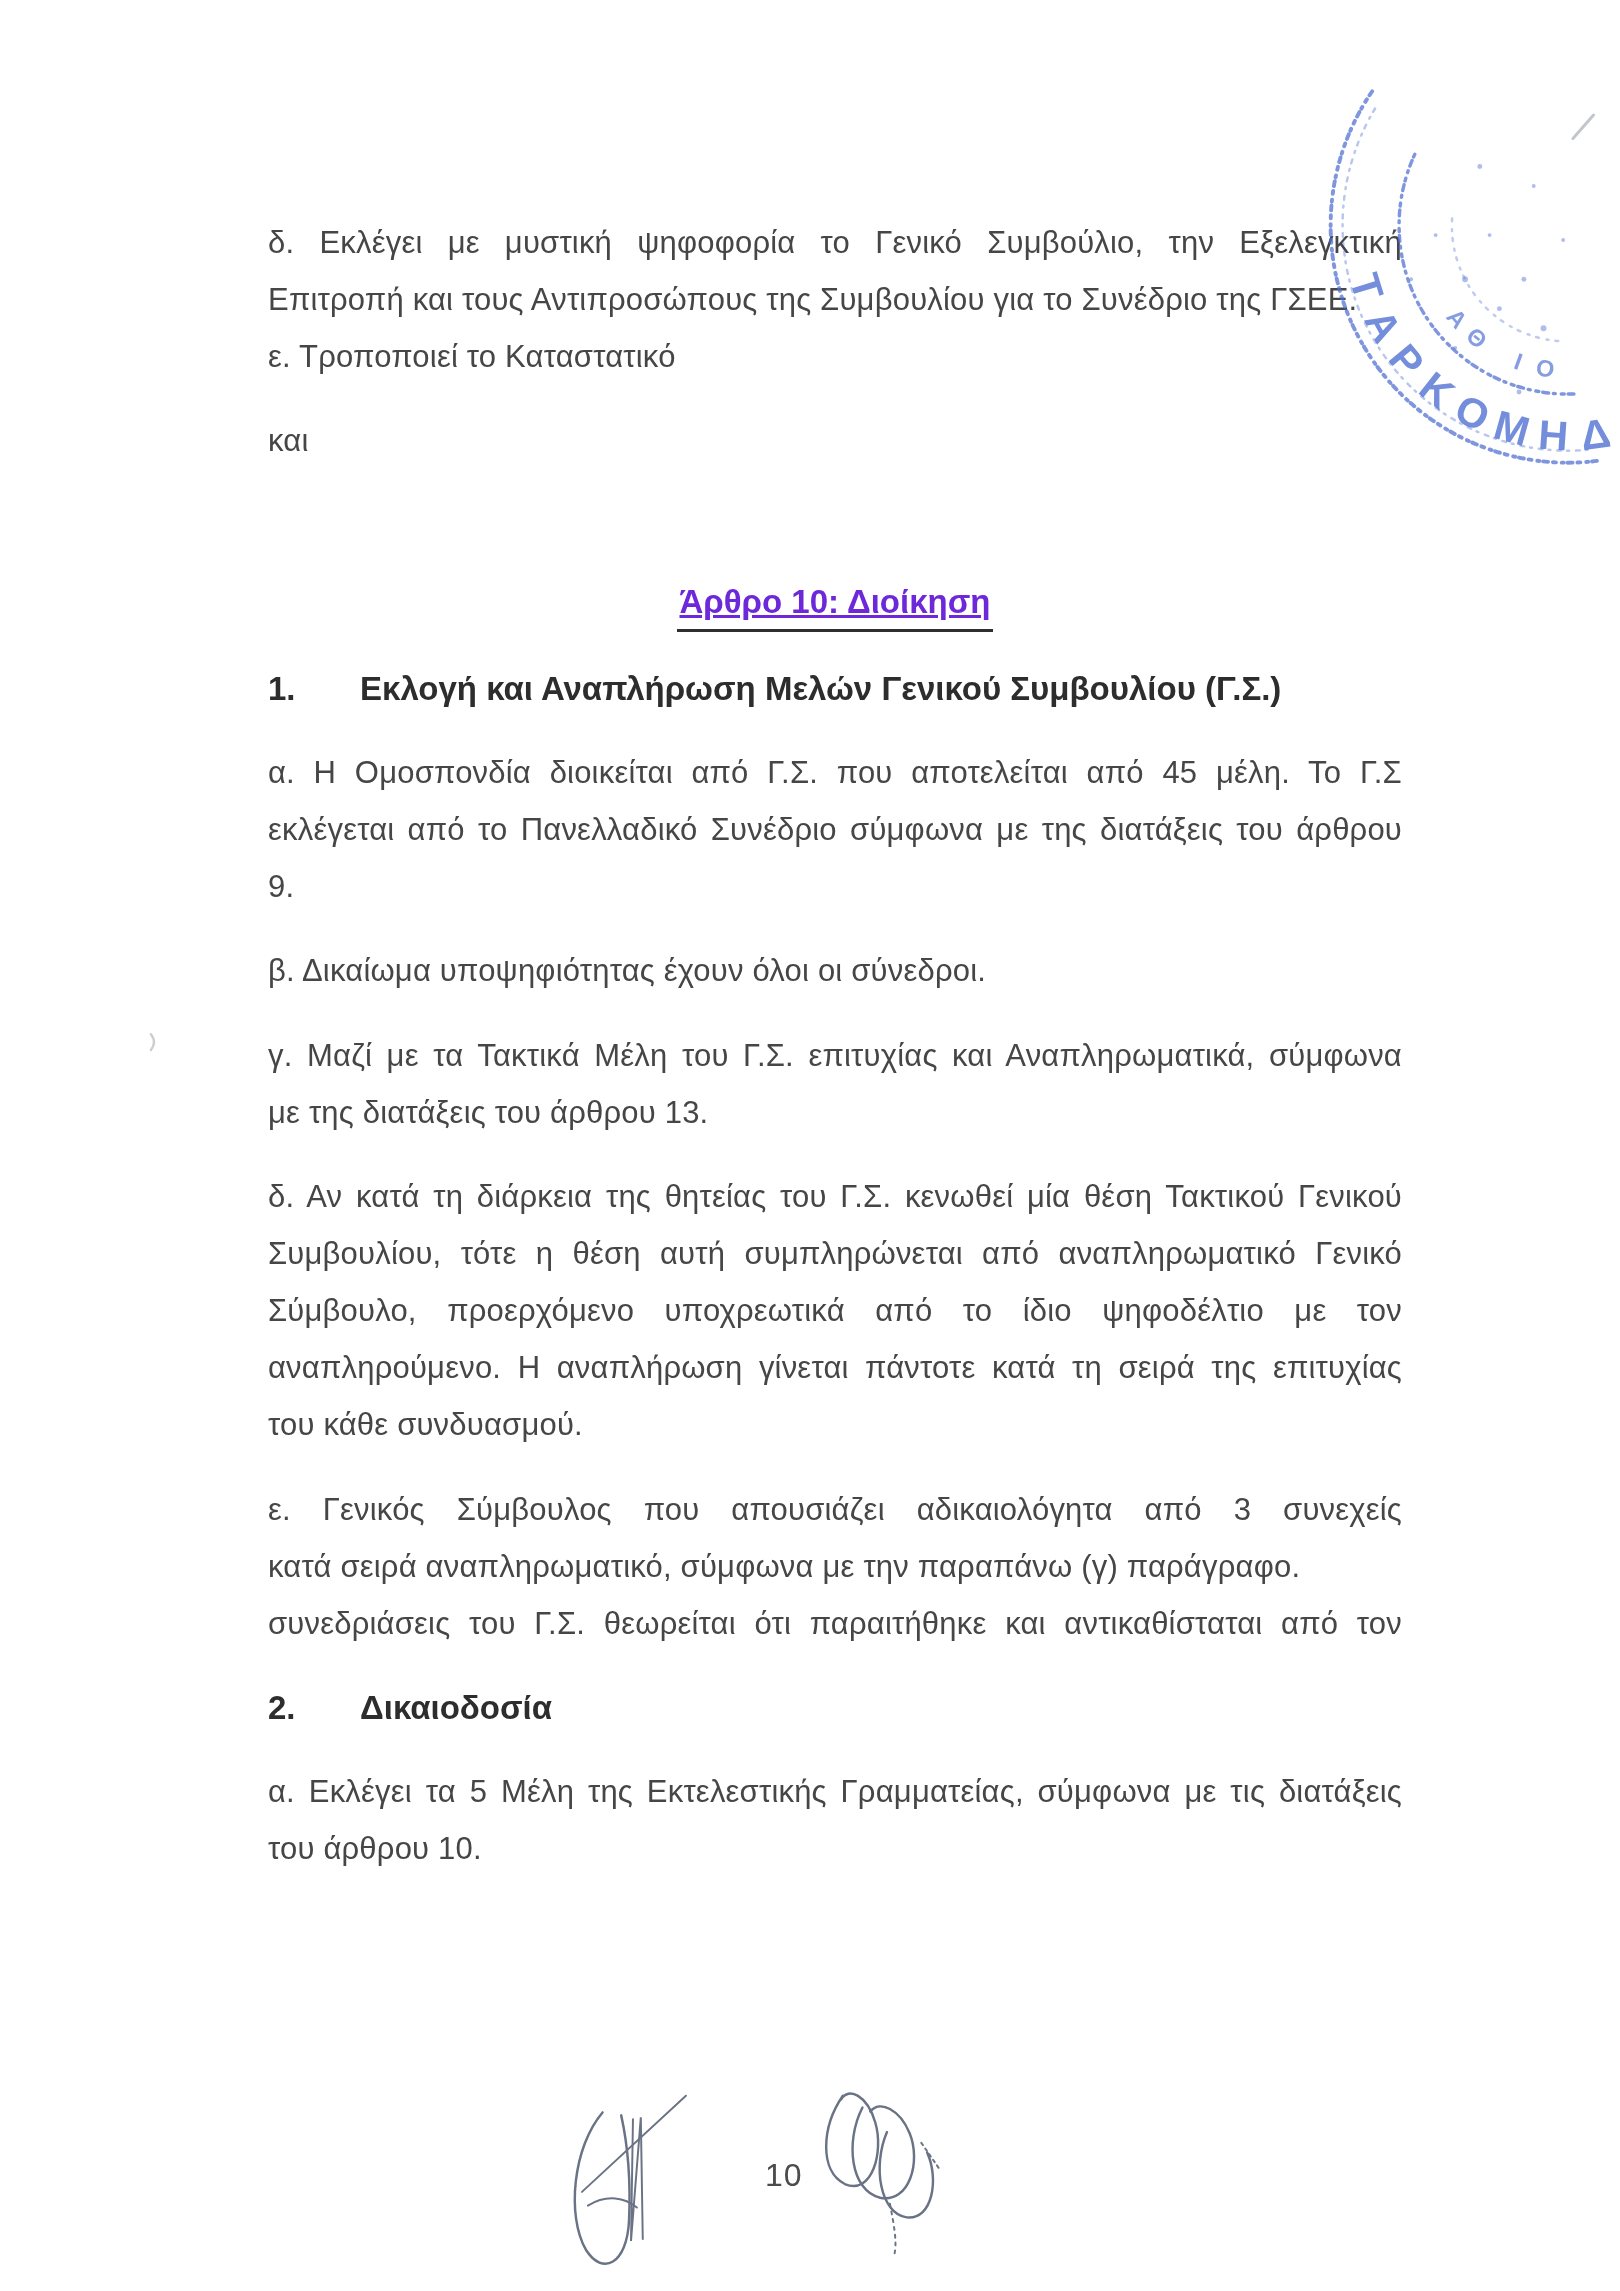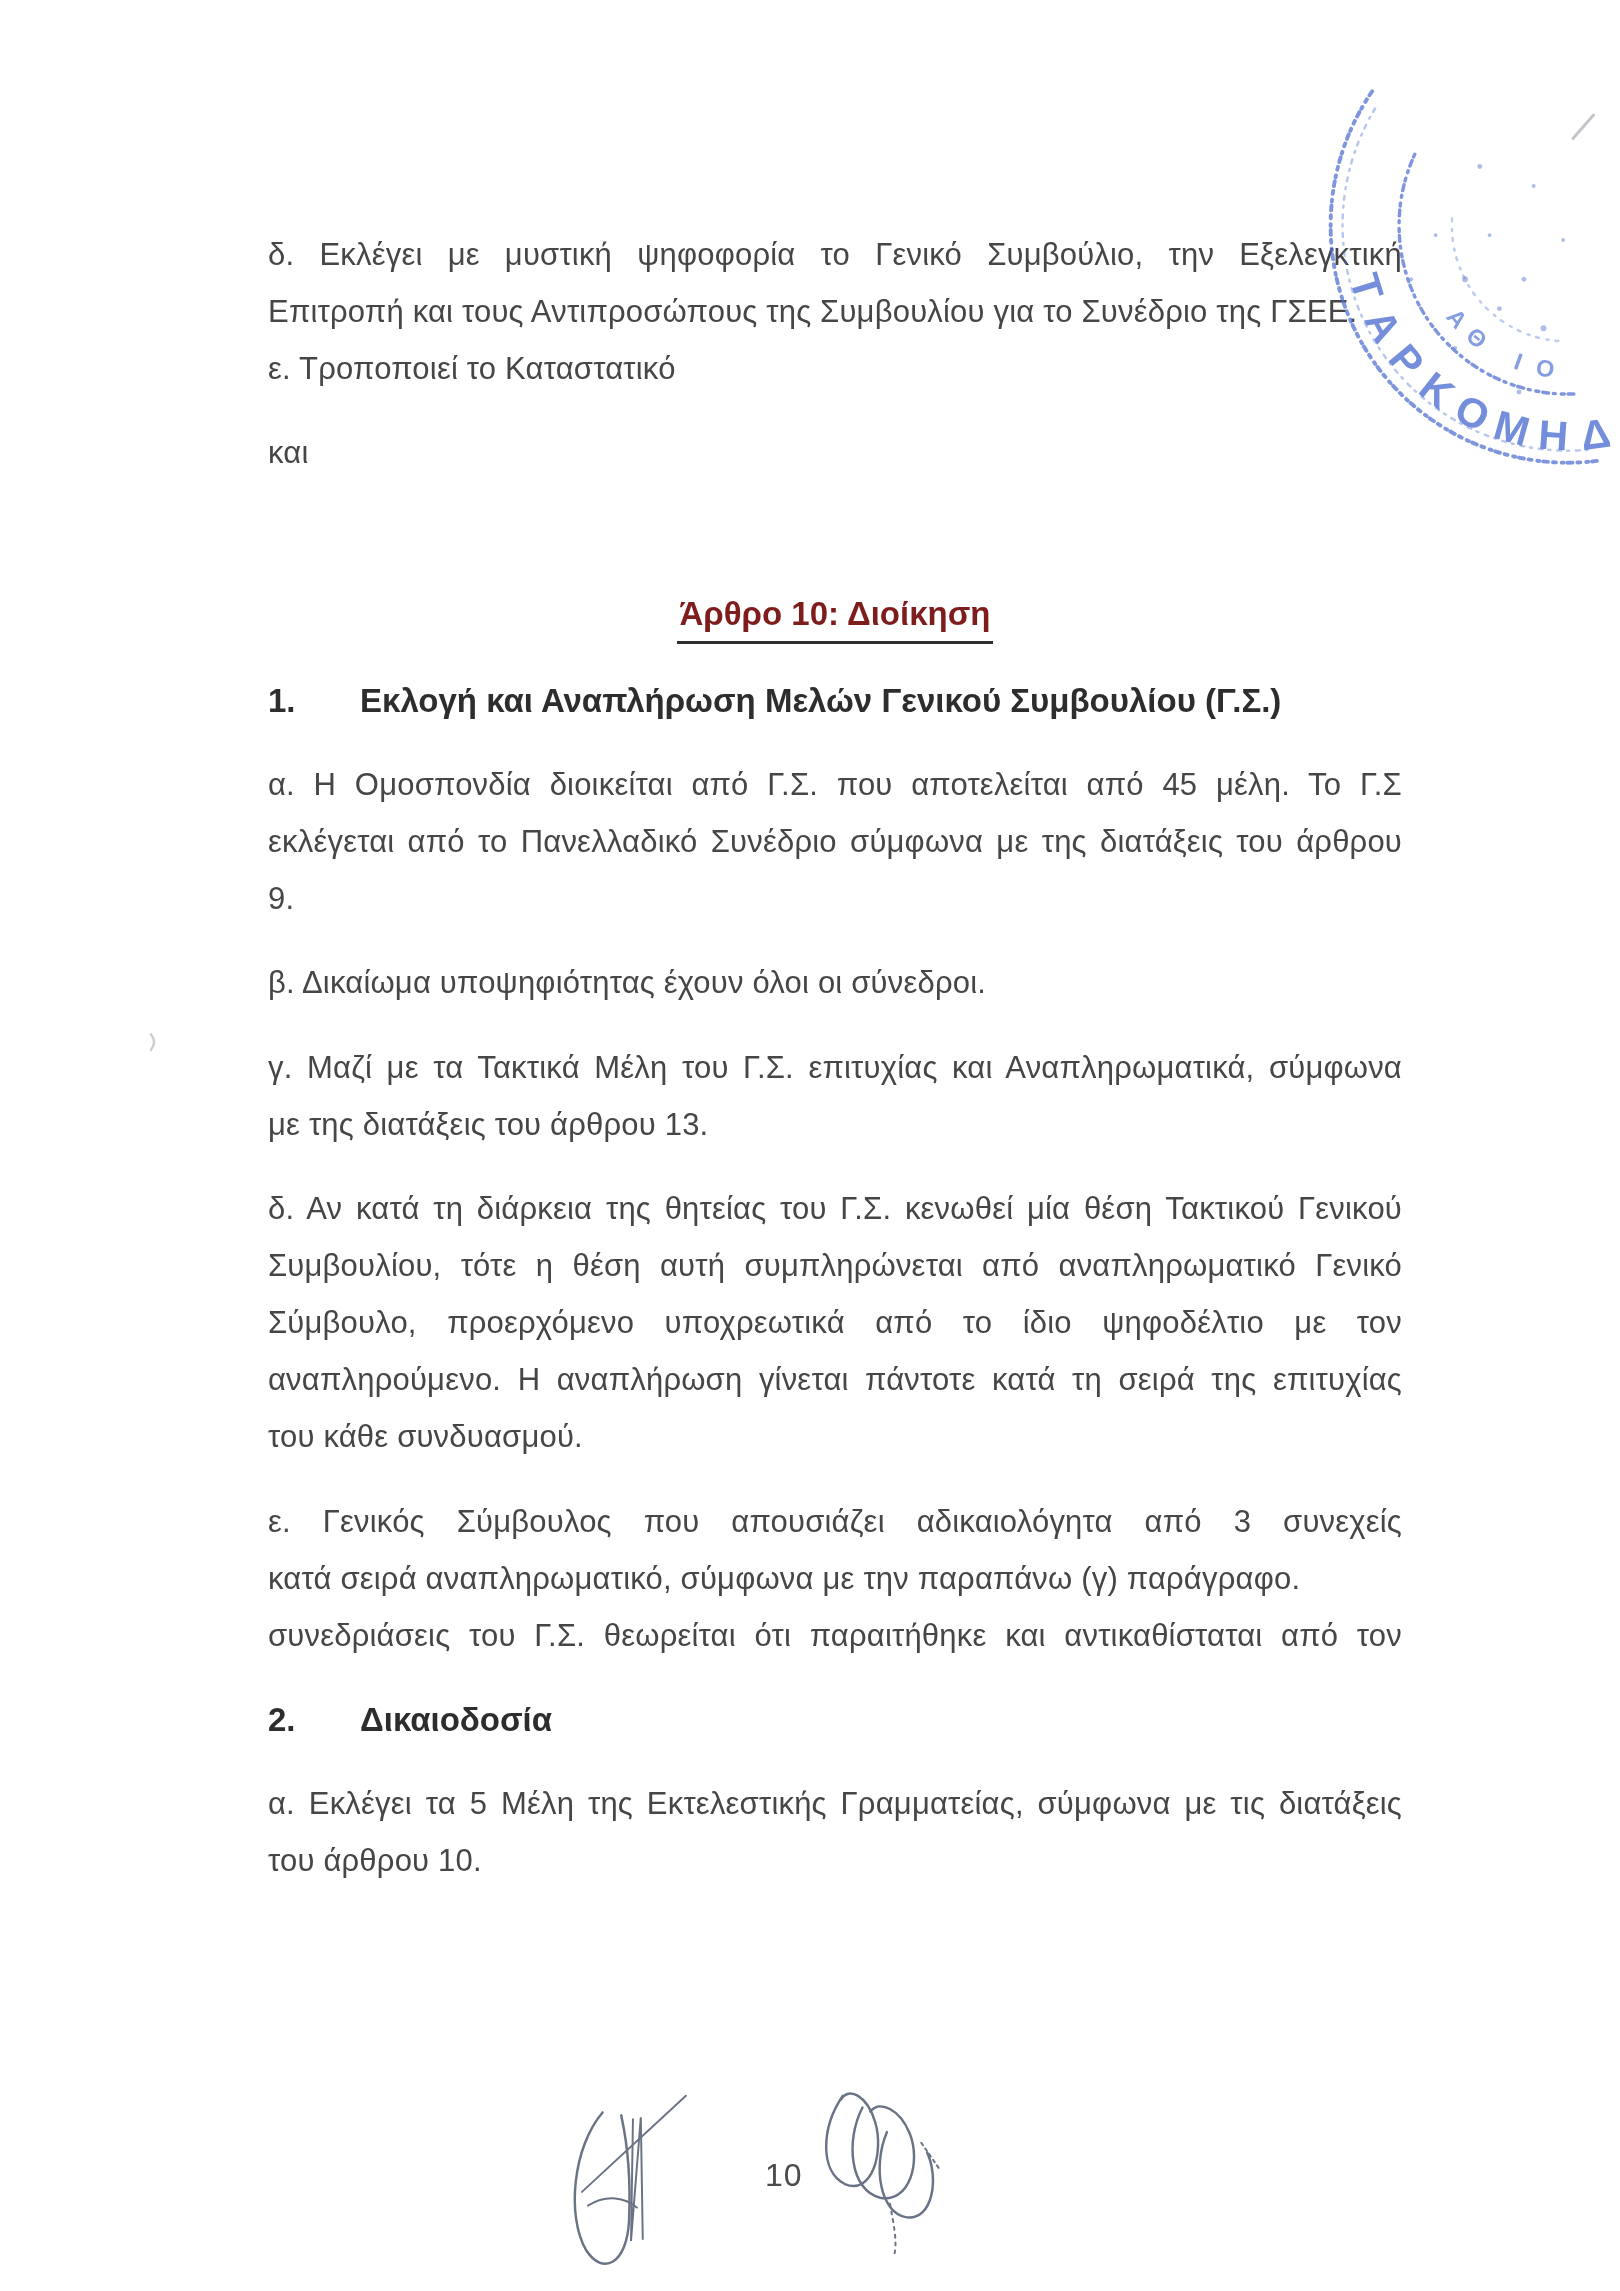--- a/index.html
+++ b/index.html
@@ -5,40 +5,41 @@
   html,body{margin:0;padding:0;background:#e8e8e8;}
   .page{
     position:relative;
     width:1620px;height:2292px;
     background:#ffffff;
     overflow:hidden;
     font-family:"Liberation Sans","DejaVu Sans",sans-serif;
     color:#464646;
   }
   .content{
-    position:absolute;left:268px;top:226px;width:1134px;
+    position:absolute;left:268px;top:214px;width:1134px;
   }
   .block{margin-top:27.4px;}
   .block.first{margin-top:0;}
   .block.heading{margin-top:108px;text-align:center;}
   .line{
     font-size:31px;line-height:57px;height:57px;
     white-space:nowrap;letter-spacing:0.2px;color:#464646;
   }
   .line.j{
     white-space:normal;
     text-align:justify;
     text-align-last:justify;
   }
   .heading-text{
     display:inline-block;
-    font-weight:bold;color:#7f1d1d;
+    font-weight:bold;color:#6d28d9;
     font-size:33px;line-height:49px;
     border-bottom:3.9px solid #2f2f2f;
     padding:0 2.9px 2.9px 2.9px;
+    text-decoration:underline;
   }
   .numbered{
     display:flex;align-items:baseline;
     font-weight:bold;color:#2d2d2d;
     font-size:33px;line-height:57px;height:57px;white-space:nowrap;
   }
   .numbered .num{width:92px;flex:none;}
   .page-number{
     position:absolute;left:765px;top:2157px;
     font-size:32px;color:#4c4c4c;letter-spacing:1px;text-align:center;

